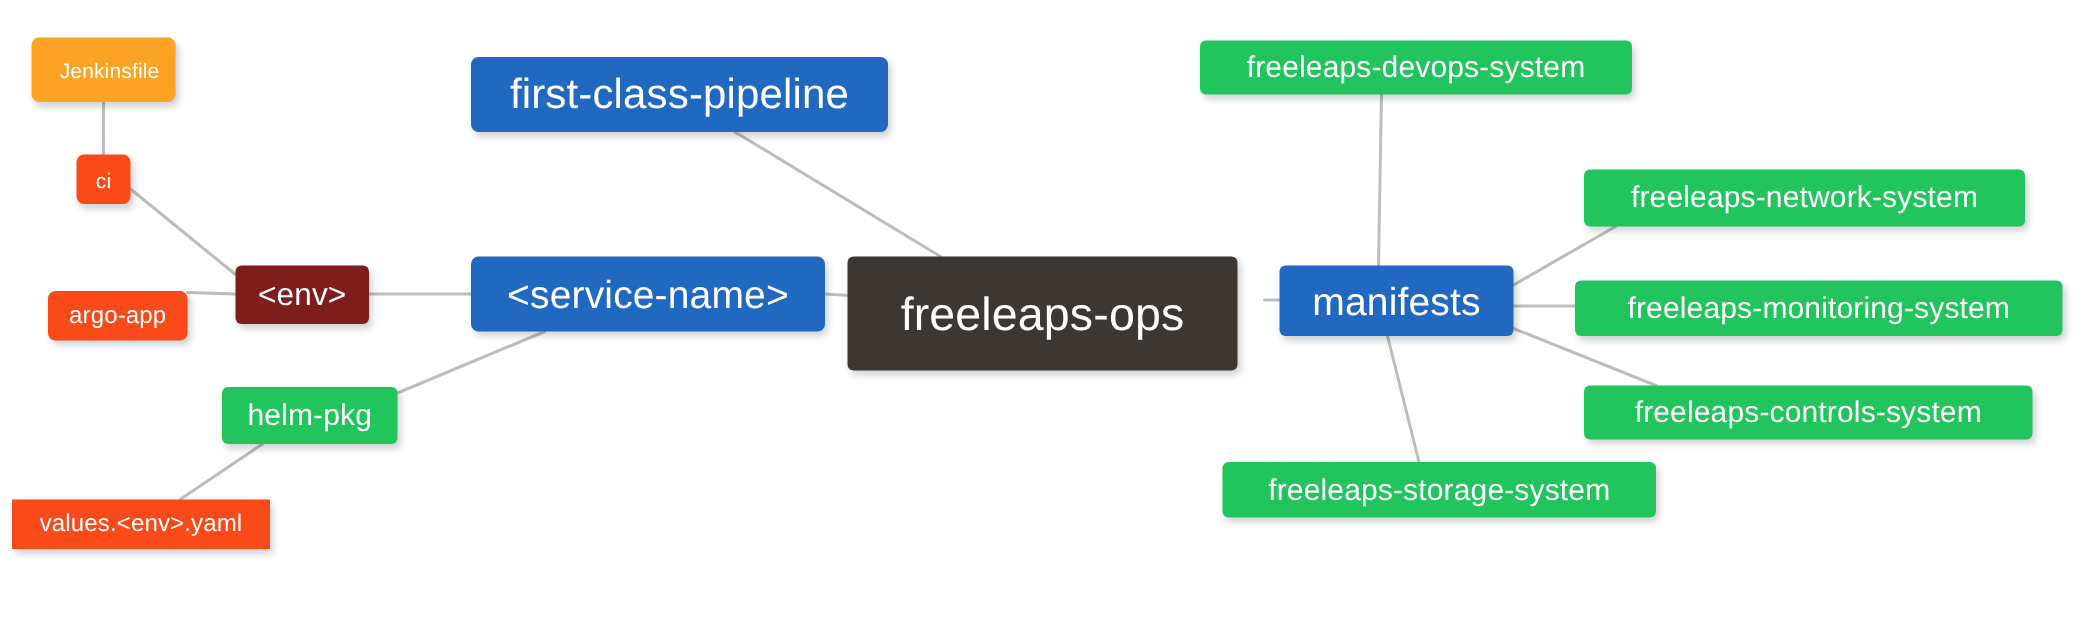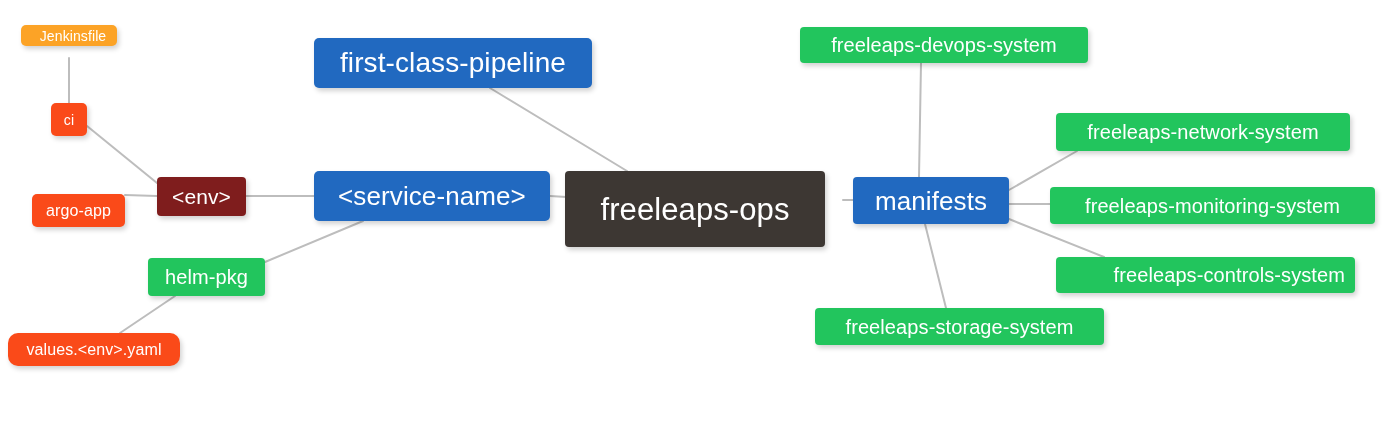--- a/index.html
+++ b/index.html
@@ -56,36 +56,36 @@
       <line x1="550" y1="196" x2="583" y2="198" stroke="#bdbdbd" stroke-width="2" stroke-linecap="round"></line>
       <line x1="490" y1="88" x2="627" y2="171" stroke="#bdbdbd" stroke-width="2" stroke-linecap="round"></line>
       <line x1="843" y1="200" x2="853" y2="200" stroke="#bdbdbd" stroke-width="2" stroke-linecap="round"></line>
       <line x1="919" y1="177" x2="921" y2="63" stroke="#bdbdbd" stroke-width="2" stroke-linecap="round"></line>
       <line x1="1009" y1="190" x2="1077" y2="151" stroke="#bdbdbd" stroke-width="2" stroke-linecap="round"></line>
       <line x1="1009" y1="204" x2="1050" y2="204" stroke="#bdbdbd" stroke-width="2" stroke-linecap="round"></line>
       <line x1="1009" y1="219" x2="1104" y2="257" stroke="#bdbdbd" stroke-width="2" stroke-linecap="round"></line>
       <line x1="925" y1="224" x2="946" y2="308" stroke="#bdbdbd" stroke-width="2" stroke-linecap="round"></line>
     </svg>
   <div id="node-layer">
-      <div class="node" style="left: 21px; top: 25px; width: 96px; height: 21px; background: rgb(252, 163, 38); border-radius: 5px; font-size: 14px; padding-left: 18px;">
+      <div class="node" style="left: 21px; top: 25px; width: 96px; height: 43px; background: rgb(252, 163, 38); border-radius: 5px; font-size: 14px; padding-left: 18px;">
         <span class="node-label">Jenkinsfile</span>
       </div>
       <div class="node" style="left: 51px; top: 103px; width: 36px; height: 33px; background: rgb(250, 74, 25); border-radius: 5px; font-size: 14px;">
         <span class="node-label">ci</span>
       </div>
       <div class="node" style="left: 32px; top: 178px; width: 93px; height: 33px; background: rgb(250, 74, 25); border-radius: 5px; font-size: 16px; margin-top: 16px;">
         <span class="node-label">argo-app</span>
       </div>
       <div class="node" style="left: 157px; top: 177px; width: 89px; height: 39px; background: #7f1d1d; border-radius: 4px; font-size: 21px;">
         <span class="node-label">&lt;env&gt;</span>
       </div>
       <div class="node" style="left: 148px; top: 258px; width: 117px; height: 38px; background: rgb(34, 197, 93); border-radius: 4px; font-size: 20px;">
         <span class="node-label">helm-pkg</span>
       </div>
-      <div class="node" style="left: 8px; top: 333px; width: 172px; height: 33px; background: rgb(250, 74, 25); border-radius: 10px; font-size: 16px;">
+      <div class="node" style="left: 8px; top: 333px; width: 172px; height: 33px; background: rgb(250, 74, 25); border-radius: 0; font-size: 16px;">
         <span class="node-label">values.&lt;env&gt;.yaml</span>
       </div>
       <div class="node" style="left: 314px; top: 38px; width: 278px; height: 50px; background: rgb(33, 105, 192); border-radius: 5px; font-size: 28px;">
         <span class="node-label">first-class-pipeline</span>
       </div>
       <div class="node" style="left: 314px; top: 171px; width: 236px; height: 50px; background: rgb(33, 105, 192); border-radius: 5px; font-size: 26px;">
         <span class="node-label">&lt;service-name&gt;</span>
       </div>
       <div class="node" style="left: 565px; top: 171px; width: 260px; height: 76px; background: rgb(61, 55, 51); border-radius: 4px; font-size: 31px;">
         <span class="node-label">freeleaps-ops</span>
@@ -95,20 +95,20 @@
       </div>
       <div class="node" style="left: 800px; top: 27px; width: 288px; height: 36px; background: rgb(34, 197, 93); border-radius: 4px; font-size: 20px;">
         <span class="node-label">freeleaps-devops-system</span>
       </div>
       <div class="node" style="left: 1056px; top: 113px; width: 294px; height: 38px; background: rgb(34, 197, 93); border-radius: 4px; font-size: 20px;">
         <span class="node-label">freeleaps-network-system</span>
       </div>
       <div class="node" style="left: 1050px; top: 187px; width: 325px; height: 37px; background: rgb(34, 197, 93); border-radius: 4px; font-size: 20px;">
         <span class="node-label">freeleaps-monitoring-system</span>
       </div>
-      <div class="node" style="left: 1056px; top: 257px; width: 299px; height: 36px; background: rgb(34, 197, 93); border-radius: 4px; font-size: 20px; justify-content: flex-end;">
+      <div class="node" style="left: 1056px; top: 257px; width: 299px; height: 36px; background: rgb(34, 197, 93); border-radius: 4px; font-size: 20px;">
         <span class="node-label">freeleaps-controls-system</span>
       </div>
       <div class="node" style="left: 815px; top: 308px; width: 289px; height: 37px; background: rgb(34, 197, 93); border-radius: 4px; font-size: 20px;">
         <span class="node-label">freeleaps-storage-system</span>
       </div>
     </div>
 </div>
 
 </body></html>

